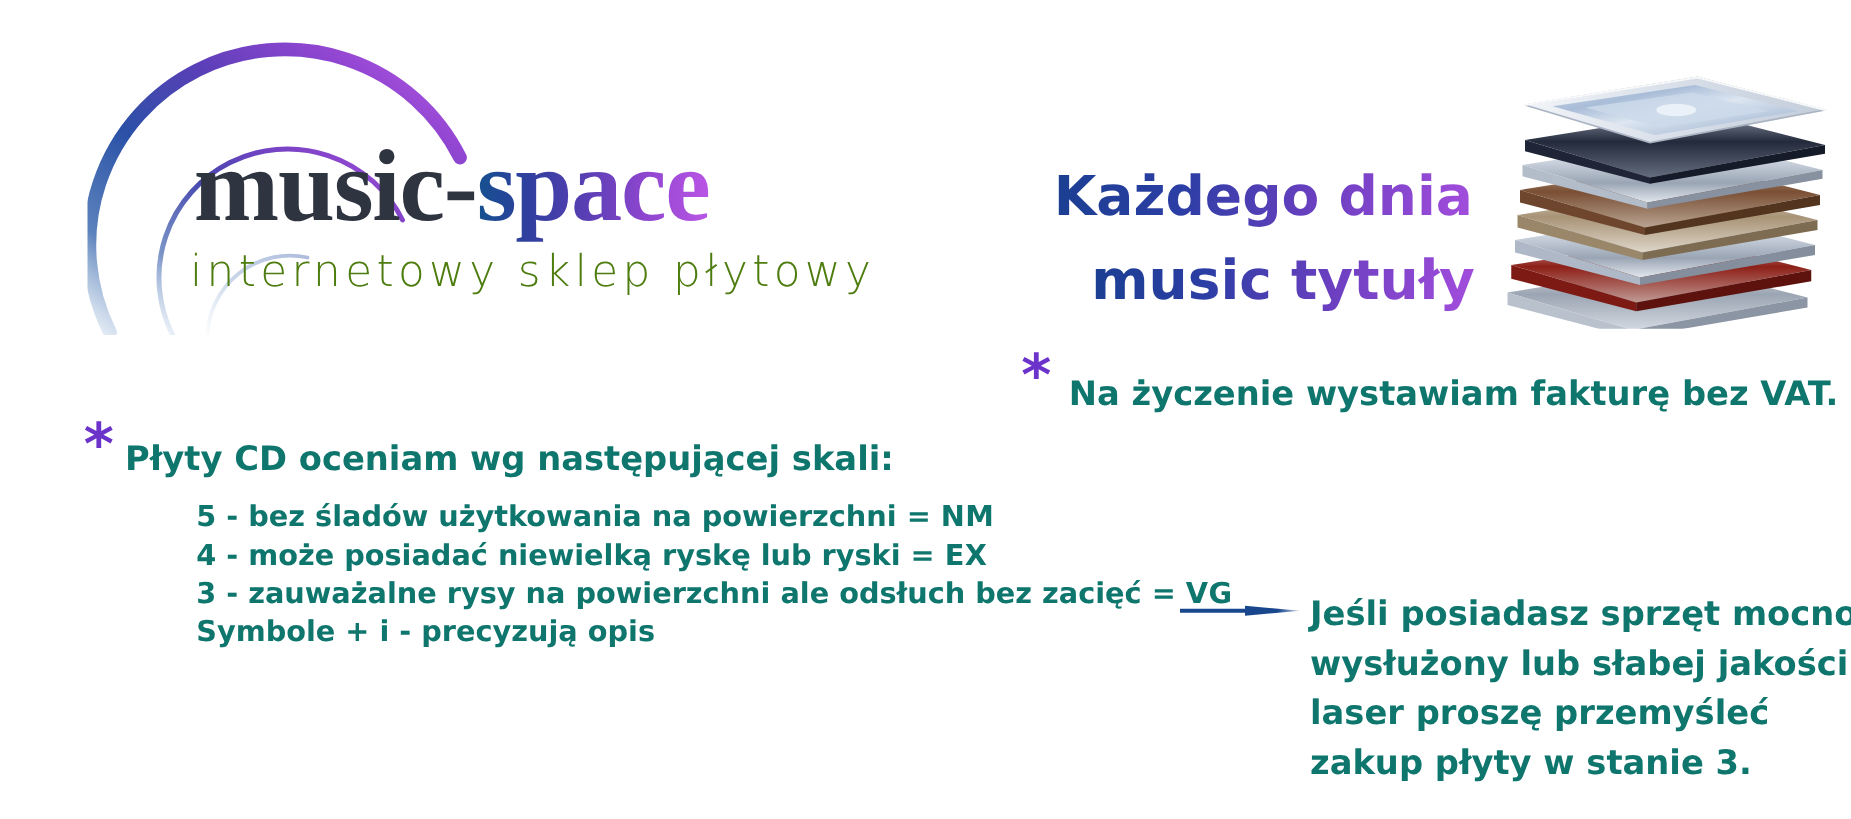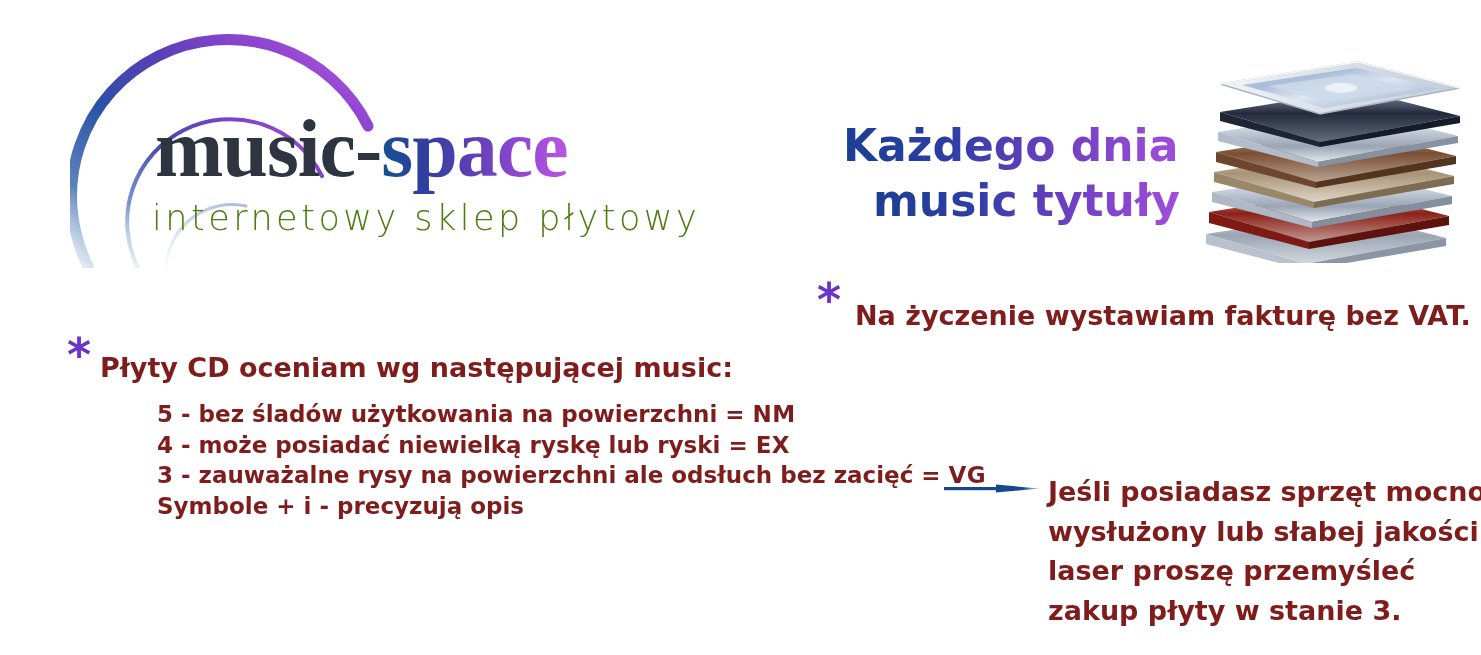--- a/index.html
+++ b/index.html
@@ -86,20 +86,21 @@
     line-height: 1.25;
     letter-spacing: 0px;
     white-space: nowrap;
   }
   .headline-line {
     display: block;
     background-image: linear-gradient(95deg, #1b3f91 0%, #2b3ea4 30%, #6a3fc0 62%, #a44ddd 100%);
     -webkit-background-clip: text;
     background-clip: text;
     color: transparent;
+    margin-top: 12px;
   }
   .headline-line.l2 {
     margin-left: 30px;
   }
 
   
   .cd-stack {
     position: absolute;
     left: 1190px;
     top: 58px;
@@ -116,21 +117,21 @@
     font-size: 46px;
     line-height: 34px;
     font-family: "DejaVu Sans", sans-serif;
     font-weight: bold;
     text-align: center;
     user-select: none;
   }
 
   
   .nvy {
-    color: #7f1d1d;
+    color: #0f766e;
     font-family: "DejaVu Sans", sans-serif;
   }
 
   .vat-block {
     position: absolute;
     left: 855px;
     top: 297px;
     font-size: 27px;
     line-height: 1.42;
     font-weight: 600;
@@ -352,21 +353,21 @@
     </g>
   </svg>
 
   <span class="ast ast-vat">*</span>
   <div class="vat-block nvy">
     <div>Na życzenie wystawiam fakturę bez VAT.</div>
   </div>
 
   <span class="ast ast-scale">*</span>
   <div class="scale-block nvy">
-    <span class="scale-title"><span>Płyty </span><span class="b">CD</span><span> oceniam wg następującej music:</span></span>
+    <span class="scale-title"><span>Płyty </span><span class="b">CD</span><span> oceniam wg następującej skali:</span></span>
     <ul class="scale-list">
       <li><span>5 - bez śladów użytkowania na powierzchni = </span><span class="grade">NM</span></li>
       <li><span>4 - może posiadać niewielką ryskę lub ryski = </span><span class="grade">EX</span></li>
       <li><span>3 - zauważalne rysy na powierzchni ale odsłuch bez zacięć = </span><span class="grade">VG</span></li>
       <li><span>Symbole + i - precyzują opis</span><span class="grade"></span></li>
     </ul>
   </div>
 
   <svg class="arrow-wrap" viewBox="0 0 100 22" aria-hidden="true">
     <defs>

